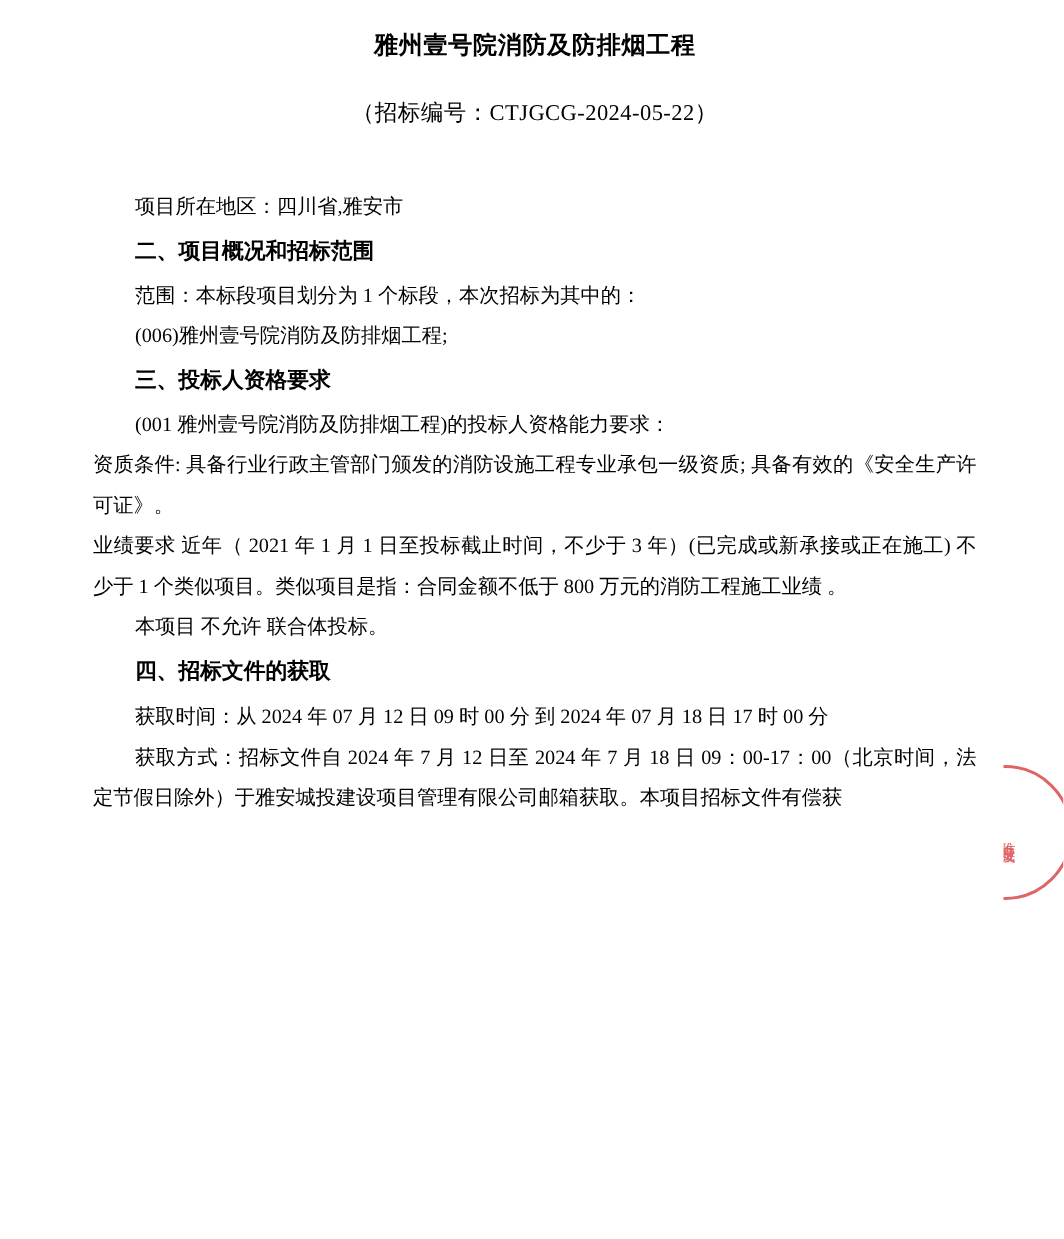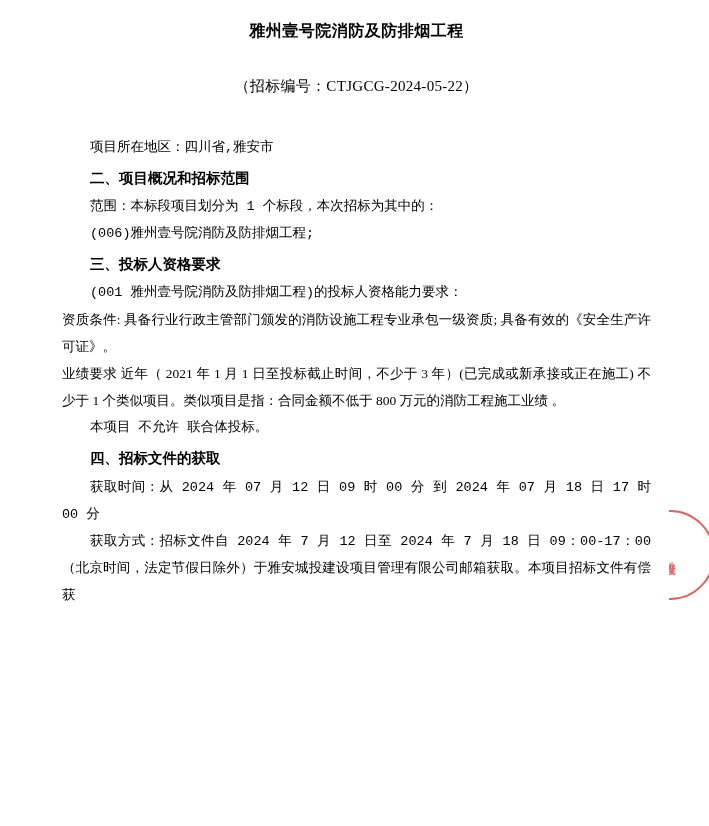--- a/index.html
+++ b/index.html
@@ -27,38 +27,37 @@
     font-size: 16px;
     font-weight: bold;
     letter-spacing: 0.5px;
     margin-top: 8px;
     margin-bottom: 0;
     line-height: 1.6;
   }
   .doc-subtitle {
     text-align: center;
     font-size: 15px;
-    margin-top: 30px;
+    margin-top: 20px;
     margin-bottom: 0;
     line-height: 1.6;
     letter-spacing: 0.3px;
   }
   .body-area {
     margin-top: 36px;
   }
   p {
     margin: 0 0 0 0;
     font-size: 13.5px;
     line-height: 2.0;
     text-align: justify;
     text-justify: inter-ideograph;
   }
   .indent1 {
     text-indent: 28px;
-    font-family: Liberation Mono, monospace;
   }
   .noindent {
     text-indent: 0;
   }
   .section-head {
     font-size: 14.5px;
     font-weight: bold;
     text-indent: 28px;
     line-height: 2.1;
     margin-top: 2px;

